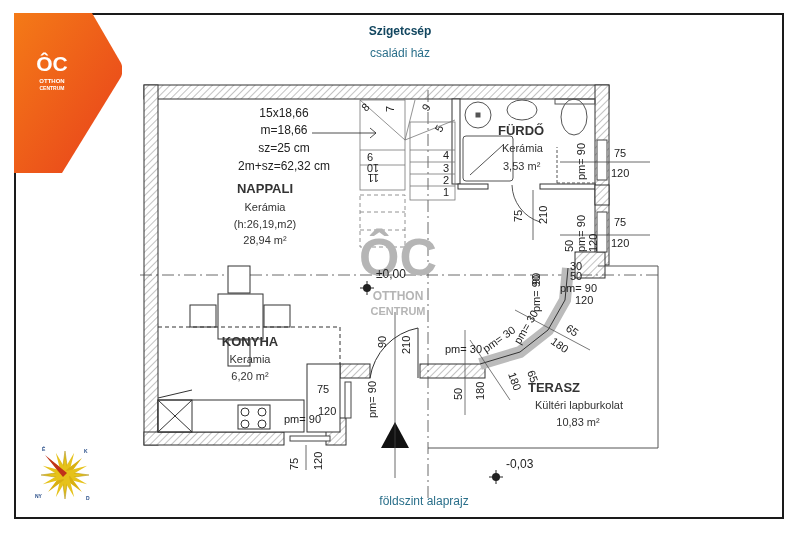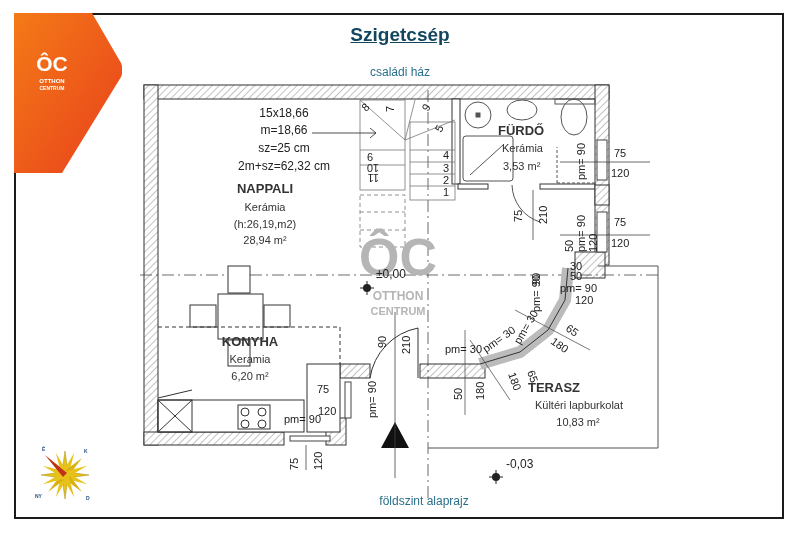--- a/index.html
+++ b/index.html
@@ -1,20 +1,20 @@
 <!DOCTYPE html>
 <html><head>
 <meta charset="utf-8">
 <style>
   html,body{margin:0;padding:0;background:#ffffff;}
   body{width:800px;height:533px;position:relative;overflow:hidden;font-family:"Liberation Sans",sans-serif;}
   .frame{position:absolute;left:14px;top:13px;width:770px;height:506px;border:2px solid #1a1a1a;box-sizing:border-box;background:#fff;}
   .logo-badge{position:absolute;left:14px;top:13px;width:108px;height:160px;}
-  .title{position:absolute;left:0;width:800px;top:24px;text-align:center;font-weight:bold;font-size:19px;color:#12465f;text-decoration:underline;}
-  .subtitle{position:absolute;left:0;width:800px;top:65px;text-align:center;font-size:12px;color:#2a6f8a;}
+  .title{position:absolute;left:0;width:800px;top:24px;text-align:center;font-weight:bold;font-size:12px;color:#12465f;}
+  .subtitle{position:absolute;left:0;width:800px;top:46px;text-align:center;font-size:12px;color:#2a6f8a;}
   .footer{position:absolute;left:0;width:800px;top:494px;text-align:center;font-size:12px;color:#2a6f8a;margin-left:24px;}
   svg.plan{position:absolute;left:0;top:0;}
   .compass{position:absolute;left:30px;top:440px;}
 </style>
 </head>
 <body>
 
 <div class="frame"></div>
 
 <div class="logo-badge">

